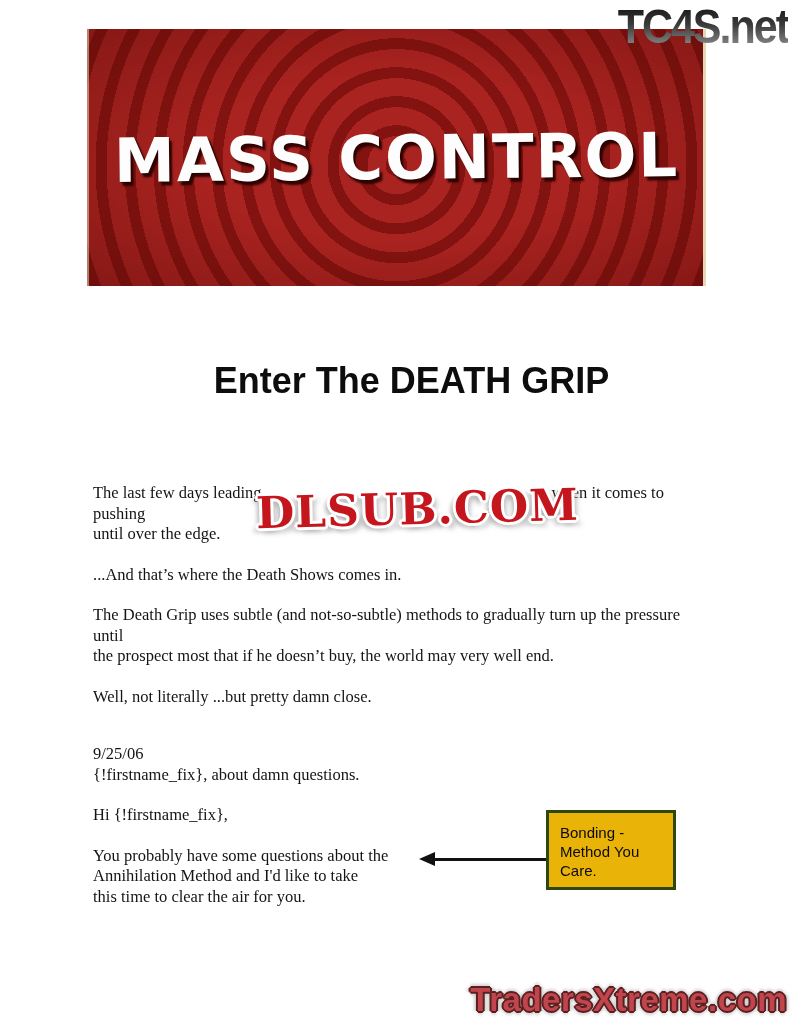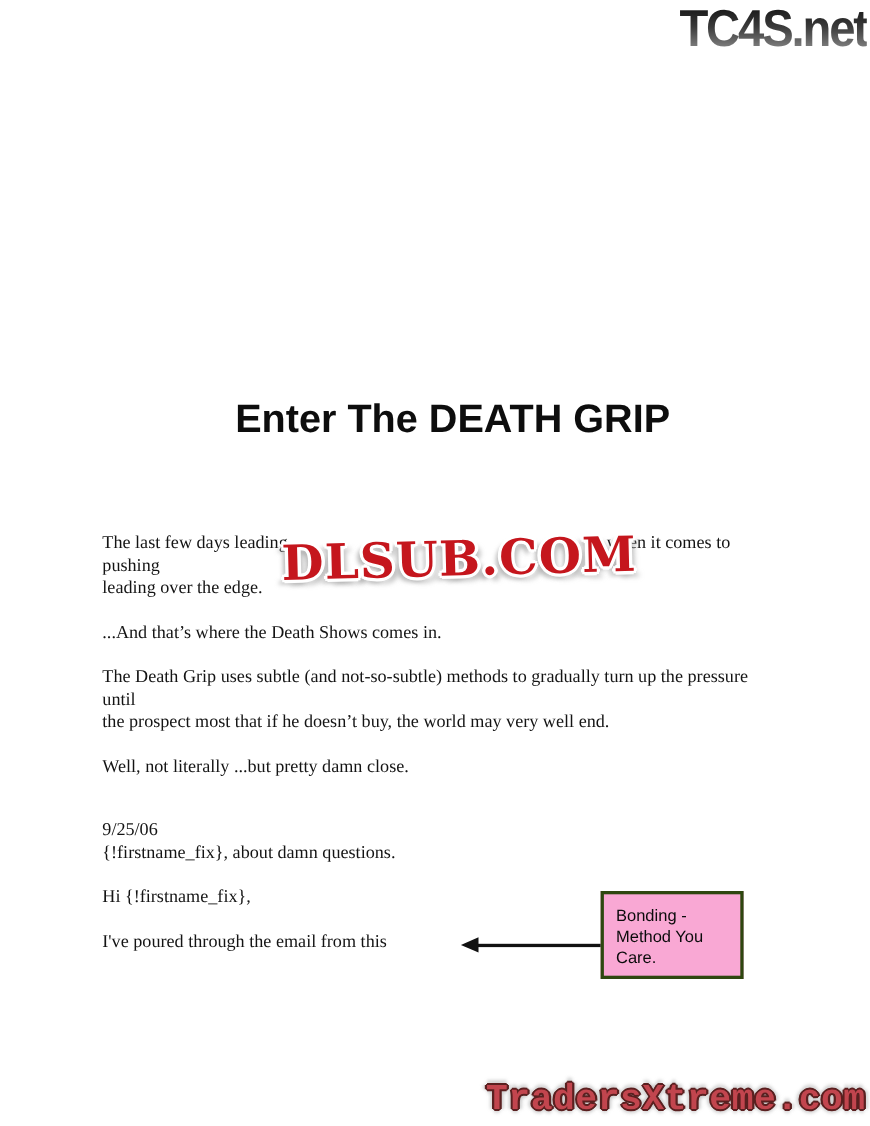--- a/index.html
+++ b/index.html
@@ -41,76 +41,84 @@
   .dlsub{position:absolute;left:256px;top:483px;z-index:6;transform:rotate(-1.5deg);
          font-family:"DejaVu Serif",serif;font-weight:bold;font-size:44px;letter-spacing:1px;
          color:#c5161d;white-space:nowrap;
          text-shadow:
            -3px 0 0 #fff, 3px 0 0 #fff, 0 -3px 0 #fff, 0 3px 0 #fff,
            -2px -2px 0 #fff, 2px -2px 0 #fff, -2px 2px 0 #fff, 2px 2px 0 #fff,
            -5px 4px 4px rgba(150,150,150,.65), 5px 5px 5px rgba(150,150,150,.6);}
 
   
   .callout{position:absolute;left:546px;top:810px;width:130px;height:80px;z-index:2;
-           background:#f9a8d4;border:3px solid #2e470f;box-sizing:border-box;
+           background:#eab308;border:3px solid #2e470f;box-sizing:border-box;
            font-family:"Liberation Sans",sans-serif;font-size:15px;line-height:19px;
            color:#0b0b0b;padding:10px 0 0 11px;}
 
   
   .arrow-line{position:absolute;left:433px;top:858px;width:113px;height:3px;background:#111;z-index:2;}
   .arrow-head{position:absolute;left:419px;top:852px;width:0;height:0;z-index:2;
               border-top:7px solid transparent;border-bottom:7px solid transparent;
               border-right:16px solid #111;}
 
   
   .traders{position:absolute;top:981px;right:4px;z-index:5;white-space:nowrap;
-           font-family:Liberation Mono, monospace;font-weight:bold;font-size:33px;letter-spacing:0.5px;
+           font-family:Liberation Sans, sans-serif;font-weight:bold;font-size:33px;letter-spacing:0.5px;
            color:#c2454e;
            text-shadow:
              -2px 0 0 #5a2020, 2px 0 0 #5a2020, 0 -2px 0 #5a2020, 0 2px 0 #5a2020,
              -1px -1px 0 #5a2020, 1px -1px 0 #5a2020, -1px 1px 0 #5a2020, 1px 1px 0 #5a2020,
              -4px 0 3px rgba(200,200,200,.8), 4px 0 3px rgba(200,200,200,.8),
              0 4px 3px rgba(200,200,200,.8), 0 -4px 3px rgba(200,200,200,.8);}
 </style>
 </head>
 <body>
 
 <div class="page">
 
+  <div class="banner">
+    <div class="banner-title">MASS CONTROL</div>
+  </div>
 
   <div class="tc4s">TC4S.net</div>
 
   <div class="heading">Enter The DEATH GRIP</div>
 
   <div class="dlsub">DLSUB.COM</div>
 
   <div class="letter">
     <p><span>The last few days leading</span><span class="gap-spacer"></span><span>when it comes to pushing</span><br>
-      <span>leading over the edge.</span>
+      <span>until over the edge.</span>
     </p>
 
     <p>...And that’s where the Death Shows comes in.</p>
 
     <p>
       <span>The Death Grip uses subtle (and not-so-subtle) methods to gradually turn up the pressure until</span><br>
       <span>the prospect most that if he doesn’t buy, the world may very well end.</span>
     </p>
 
     <p>Well, not literally ...but pretty damn close.</p>
 
     <p style="margin-top:37px">
       <span>9/25/06</span><br>
       <span>{!firstname_fix}, about damn questions.</span>
     </p>
 
     <p>Hi {!firstname_fix},</p>
 
+    <p>
+      <span>You probably have some questions about the</span><br>
+      <span>Annihilation Method and I'd like to take</span><br>
+      <span>this time to clear the air for you.</span>
+    </p>
 
     <p>
-      <span>I've poured through the email from this</span><br>
+      <br>
     </p>
   </div>
 
   <div class="callout">
     <span>Bonding -</span><br>
     <span>Method You</span><br>
     <span>Care.</span>
   </div>
   <div class="arrow-line"></div>
   <div class="arrow-head"></div>

